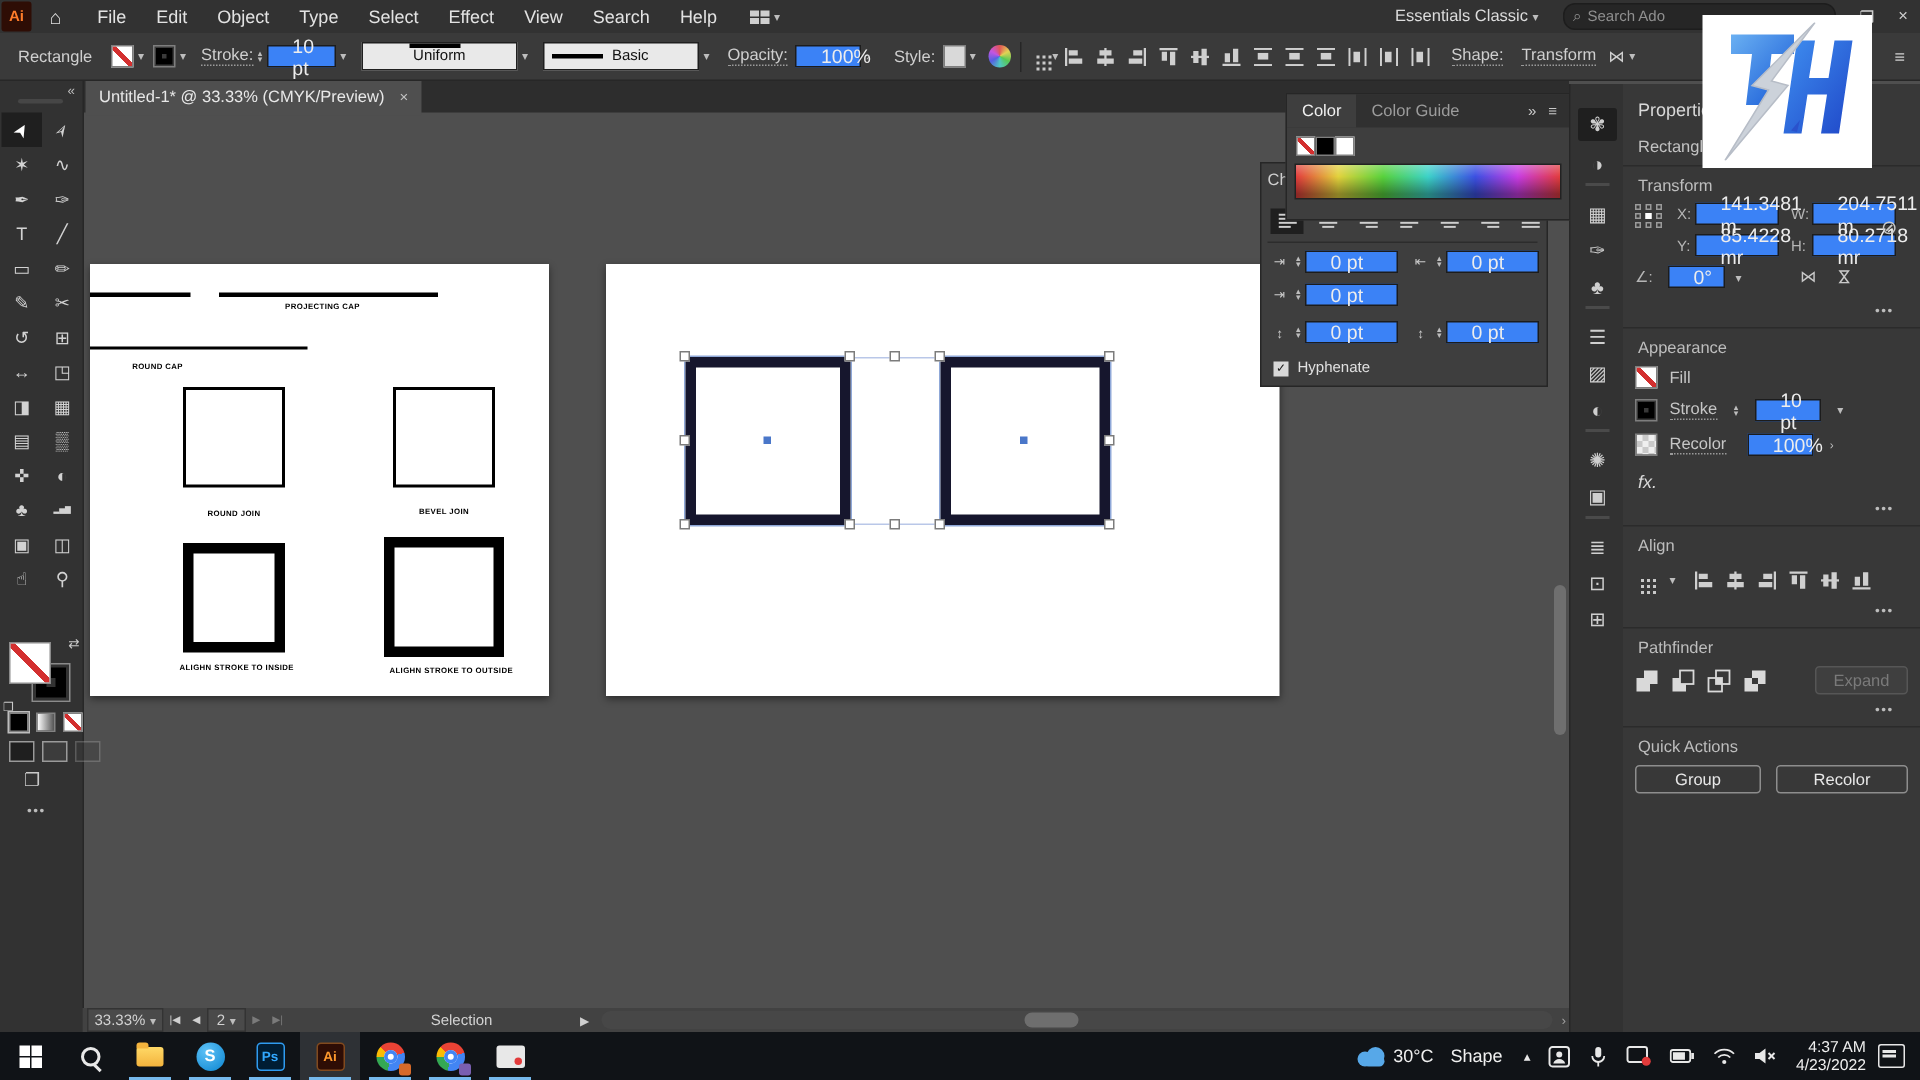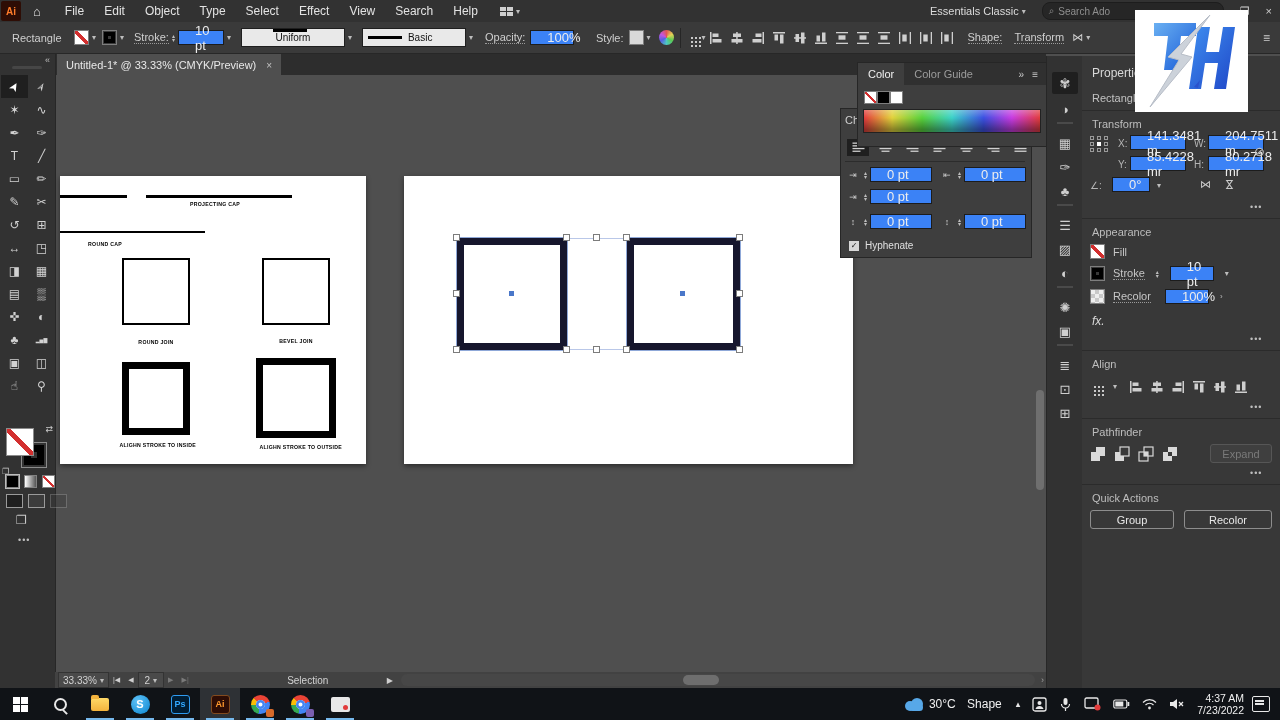--- a/index.html
+++ b/index.html
@@ -880,21 +880,21 @@
       </span>
       <span class="tray-ic">
         <svg width="16" height="12" viewBox="0 0 16 12">
             <polygon points="1,4 4,4 8,1 8,11 4,8 1,8" fill="#e8e8e8"></polygon>
             <line x1="10" y1="4" x2="14" y2="8" stroke="#e8e8e8" stroke-width="1.3"></line>
             <line x1="14" y1="4" x2="10" y2="8" stroke="#e8e8e8" stroke-width="1.3"></line>
           </svg>
       </span>
       <span id="clock">
         <div>4:37 AM</div>
-        <div>7/23/2022</div>
+        <div>4/23/2022</div>
       </span>
       <span id="notif-ic"></span>
     </div>
   </div>
 
   <div id="logo-box" class="abs">
     <svg width="100" height="92" viewBox="0 0 100 92">
       <defs>
         <linearGradient id="blu" x1="0" y1="0" x2="1" y2="1">
           <stop offset="0" stop-color="#6ab0f2"></stop>

